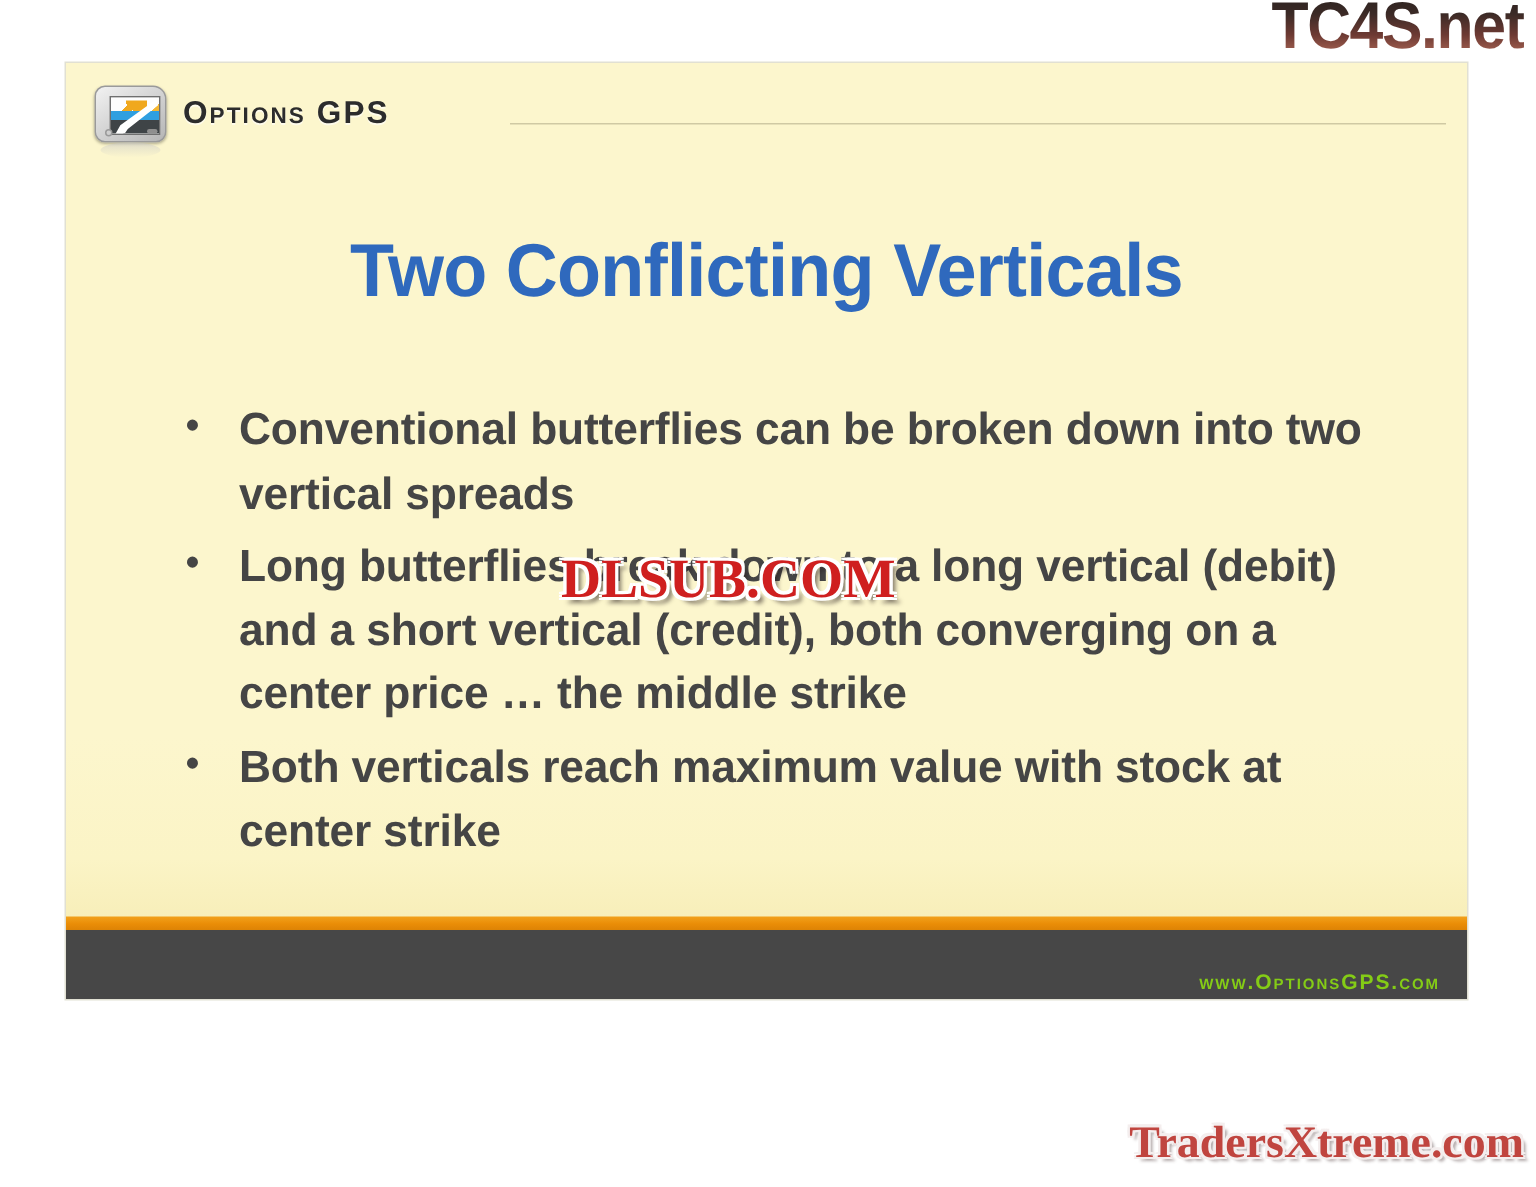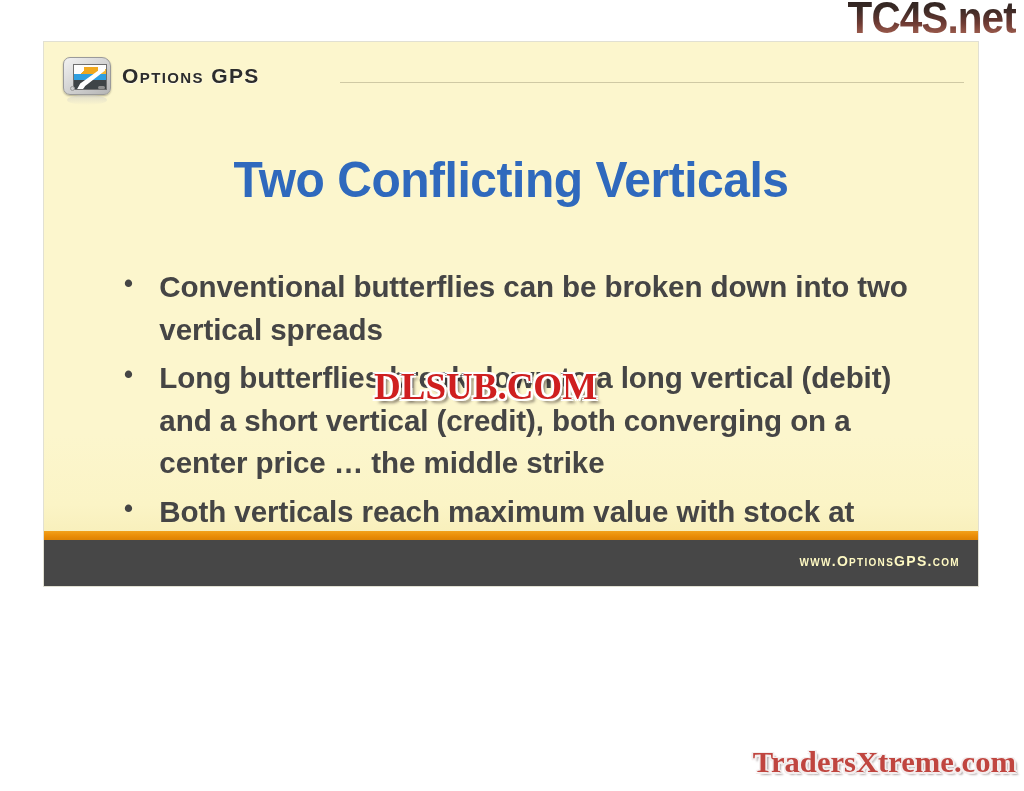--- a/index.html
+++ b/index.html
@@ -35,21 +35,21 @@
     z-index: 40;
     white-space: nowrap;
   }
 
   
   #slide {
     position: absolute;
     left: 44px;
     top: 42px;
     width: 934px;
-    height: 544px;
+    height: 624px;
     background: linear-gradient(180deg, #fcf6cd 0%, #fcf6cd 72%, #fbf4c6 85%, #f6ecb4 94%, #f0e19b 100%);
     box-shadow: 0 0 0 1px rgba(170,165,130,0.35);
     overflow: hidden;
     text-decoration: underline;
   }
 
   
   #slide-header {
     position: absolute;
     left: 0;
@@ -212,27 +212,27 @@
     position: absolute;
     left: 0;
     bottom: 0;
     width: 100%;
     height: 46px;
     background: #474747;
   }
   #footer-url {
     position: absolute;
     right: 18px;
-    top: 13px;
+    top: 26px;
     font-family: "Liberation Sans", sans-serif;
     font-size: 14px;
     font-weight: bold;
     letter-spacing: 1.3px;
     font-variant: small-caps;
-    color: #fef9c3;
+    color: #84cc16;
     white-space: nowrap;
     padding-left: 12px;
   }
 
   
   #tradersxtreme-watermark {
     position: absolute;
     right: 8px;
     bottom: 12px;
     font-family: "Liberation Serif", serif;

